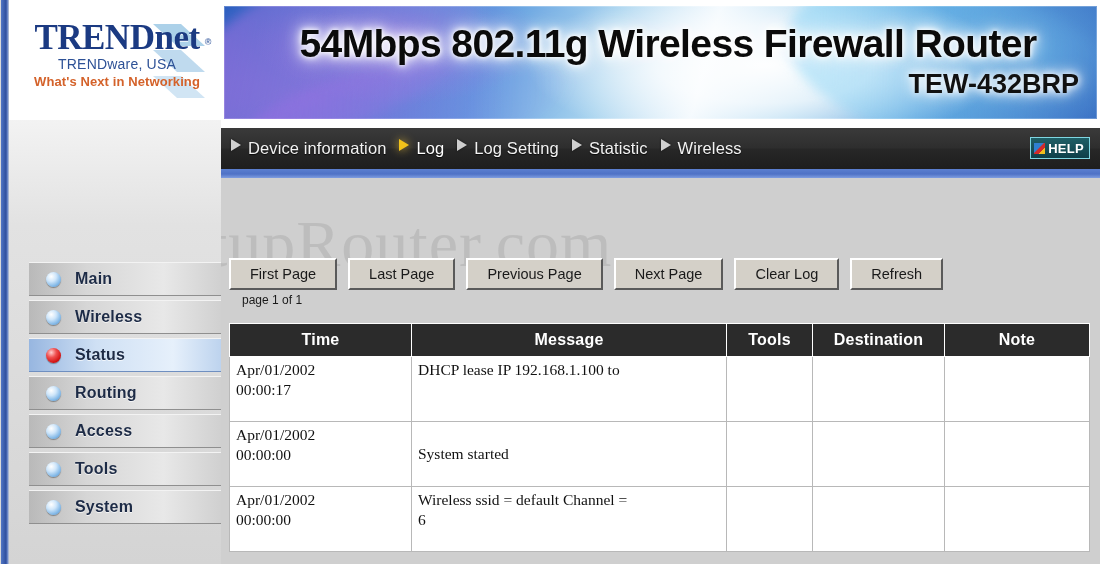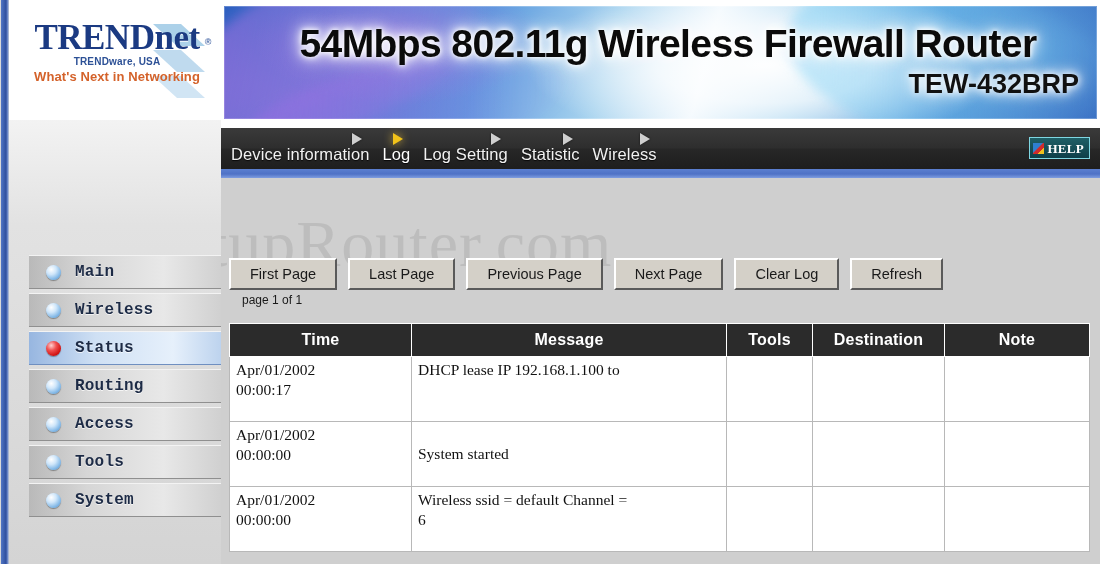--- a/index.html
+++ b/index.html
@@ -20,26 +20,26 @@
     background:linear-gradient(to bottom,#ffffff 0%,#f2f2f2 22%,#e2e2e2 40%,#d4d4d4 100%);
     overflow:hidden;}
   .logo-box{position:absolute;left:0;top:0;width:212px;height:120px;background:#ffffff;}
   .logo-wrap{position:absolute;left:8px;top:18px;width:200px;height:96px;text-align:center;}
   .chevrons{position:absolute;right:4px;top:2px;width:62px;height:80px;opacity:.95;}
   .trendnet{position:relative;font-family:"Liberation Serif",serif;font-weight:bold;
     font-size:35px;letter-spacing:-.5px;color:#1b3a82;line-height:40px;z-index:3;
     text-shadow:0 1px 0 rgba(255,255,255,.9);}
   .trendnet .net{color:#1b3a82;}
   .reg{position:absolute;right:6px;top:4px;font-size:9px;color:#4a6aa8;z-index:4;font-family:"Liberation Sans",sans-serif;}
-  .tagline1{position:relative;font-size:10px;color:#2d5196;font-weight:bold;
+  .tagline1{position:relative;font-size:14px;color:#2d5196;font-weight:normal;
     letter-spacing:.2px;margin-top:-2px;z-index:3;}
   .tagline2{position:relative;font-size:13px;color:#d4622a;font-weight:bold;
     letter-spacing:.1px;margin-top:2px;z-index:3;}
 
-  .menu{position:absolute;left:20px;top:255px;width:192px;font-family:Liberation Mono, monospace;}
+  .menu{position:absolute;left:20px;top:262px;width:192px;}
   .menu-item{position:relative;height:32px;margin-bottom:4px;
     background:linear-gradient(to right,#b9b9b9 0%,#d6d6d6 30%,#e8e8e8 70%,#d0d0d0 100%);
     border-top:1px solid #f3f3f3;border-bottom:1px solid #8f8f8f;
     display:flex;align-items:center;cursor:pointer;}
   .menu-item.active{
     background:linear-gradient(to right,#97b6e0 0%,#cfe0f4 35%,#e6f0fb 75%,#bdd3ee 100%);
     border-bottom:1px solid #6f8fc0;}
   .bullet{width:15px;height:15px;border-radius:50%;margin-left:17px;flex:0 0 auto;
     background:radial-gradient(circle at 35% 30%,#ffffff 0%,#cfe6fa 35%,#7fb6e6 70%,#3f7fc0 100%);
     box-shadow:0 1px 1px rgba(0,0,0,.35);}
@@ -75,36 +75,36 @@
     text-shadow:0 0 9px #ffffff,0 0 16px #ffffff,0 0 22px #ffffff,0 0 4px #ffffff;
     white-space:nowrap;}
   .banner-model{position:absolute;right:18px;top:63px;
     font-size:27px;font-weight:bold;color:#111111;letter-spacing:0px;
     text-shadow:0 0 7px #ffffff,0 0 13px #ffffff,0 0 18px #ffffff;}
 
   
   .navbar{position:absolute;left:0;top:128px;width:879px;height:41px;
     background:linear-gradient(to bottom,#3a3a3a 0%,#2e2e2e 48%,#272727 52%,#1e1e1e 100%);}
   .nav-items{position:absolute;left:10px;top:0;height:41px;display:flex;align-items:center;}
-  .nav-item{display:flex;align-items:flex-end;margin-right:13px;cursor:pointer;flex-direction:column;}
+  .nav-item{display:flex;align-items:flex-start;margin-right:13px;cursor:pointer;}
   .tri{width:0;height:0;border-top:6px solid transparent;border-bottom:6px solid transparent;
     border-left:10px solid #cfcfcf;margin-right:7px;flex:0 0 auto;
     filter:drop-shadow(0 0 1px rgba(0,0,0,.6));}
   .nav-item.active .tri{border-left-color:#f2c31a;
     filter:drop-shadow(0 0 5px rgba(245,200,60,.85));}
   .nav-label{font-size:16.5px;color:#f2f2f2;font-weight:normal;letter-spacing:.1px;
     text-shadow:0 1px 1px rgba(0,0,0,.8);}
   .nav-item.active .nav-label{color:#ffffff;}
   .help-btn{position:absolute;right:10px;top:9px;height:20px;display:flex;align-items:center;
     padding:0 5px 0 3px;background:linear-gradient(to bottom,#1f5f66,#0e3f49);
     border:1px solid #7fd6e2;cursor:pointer;}
   .help-ico{width:11px;height:11px;margin-right:3px;flex:0 0 auto;
     background:
       linear-gradient(135deg,#2f7fd0 0%,#2f7fd0 45%,#d02a2a 46%,#d02a2a 70%,#f0c020 71%,#f0c020 100%);}
-  .help-txt{font-size:13px;font-weight:bold;color:#ffffff;letter-spacing:.3px;line-height:13px;font-family:Liberation Serif, serif;}
+  .help-txt{font-size:13px;font-weight:bold;color:#ffffff;letter-spacing:.3px;line-height:13px;}
 
   
   .blue-bar{position:absolute;left:0;top:169px;width:879px;height:9px;
     background:linear-gradient(to bottom,#5b7fd0 0%,#4f72c6 55%,#7f9de0 100%);}
 
   
   .content{position:absolute;left:0;top:178px;width:879px;height:386px;
     background:#cfcfcf;overflow:hidden;}
   .watermark{position:absolute;left:-80px;top:28px;width:900px;
     font-family:"Liberation Serif",serif;font-size:66px;color:rgba(150,150,150,.30);

